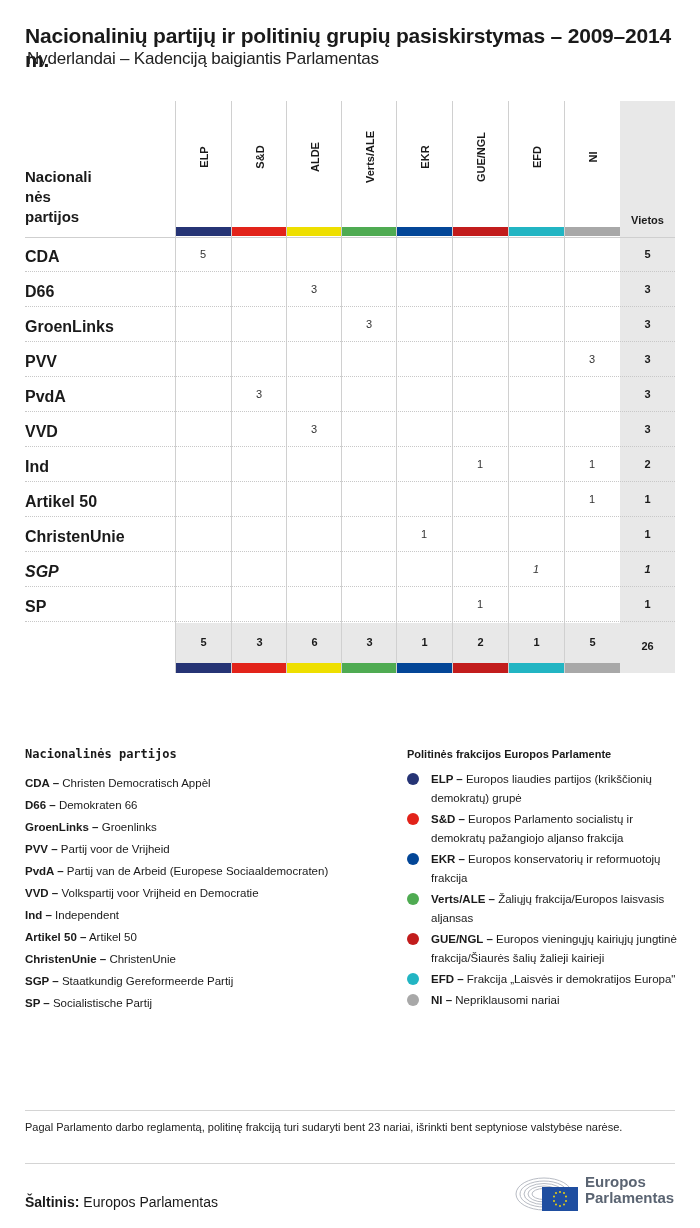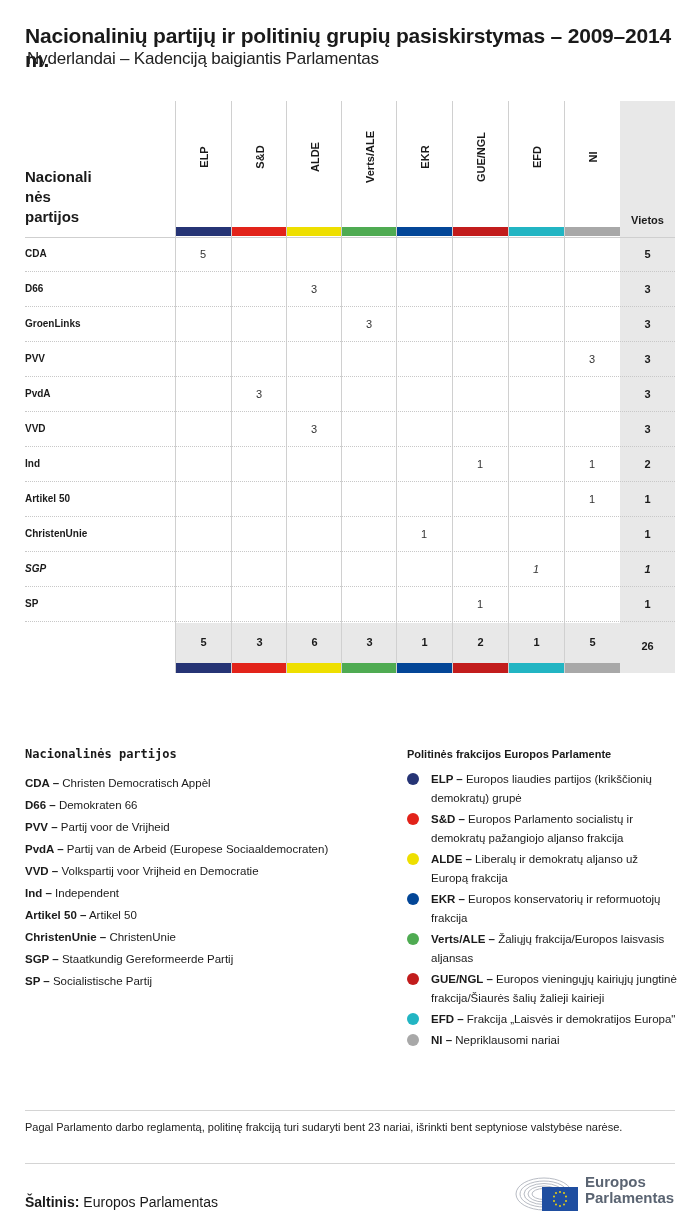--- a/index.html
+++ b/index.html
@@ -22,21 +22,21 @@
     width: 80px; text-align: center; margin-left: 0;
   }
   .colhead .bar { position: absolute; left: 0; right: 0; bottom: 1px; height: 9px; }
   .vietos-col { position: absolute; left: 620px; width: 55px; top: 101px; height: 572px; background: #e8e8e8; }
   .vietos-lbl { position: absolute; left: 620px; width: 55px; top: 214px; text-align: center; font-size: 11px; font-weight: bold; }
   .rowhdr { position: absolute; left: 25px; top: 167px; font-size: 15px; font-weight: bold; line-height: 20px; }
   .topline { position: absolute; left: 25px; width: 650px; top: 237px; border-top: 1px solid #cfcfcf; }
 
   .vline { position: absolute; top: 237px; height: 386px; border-left: 1px solid #d0d0d0; }
   .row { position: absolute; left: 25px; width: 650px; height: 35px; border-bottom: 1px dotted #c8c8c8; }
-  .row .pname { position: absolute; left: 0; top: 11px; font-size: 10px; font-weight: bold; }
+  .row .pname { position: absolute; left: 0; top: 11px; font-size: 16px; font-weight: bold; }
   .cell { position: absolute; top: 11px; width: 56px; text-align: center; font-size: 11px; color: #333; }
   .total { position: absolute; top: 11px; left: 595px; width: 55px; text-align: center; font-size: 11px; font-weight: bold; }
 
   .tot-row { position: absolute; left: 175px; top: 623px; width: 445px; height: 50px; background: #e8e8e8; }
   .tot-cell { position: absolute; top: 0; width: 56px; height: 50px; border-left: 1px solid #d0d0d0; }
   .tot-cell .v { position: absolute; top: 13px; left: 0; right: 0; text-align: center; font-size: 11px; font-weight: bold; }
   .tot-cell .bar { position: absolute; left: 0; right: 0; bottom: 0; height: 10px; }
   .grand { position: absolute; left: 620px; width: 55px; top: 640px; text-align: center; font-size: 11px; font-weight: bold; }
 
   
@@ -285,35 +285,35 @@
         <div class="bar" style="background:#a8a8a8"></div>
       </div>
     </div>
   <div class="grand">26</div>
 </div>
 
 <div class="leg-left-title">Nacionalinės partijos</div>
 <div class="leg-left" id="legleft">
     <div class="item"><b>CDA –</b> <span>Christen Democratisch Appèl</span></div>
     <div class="item"><b>D66 –</b> <span>Demokraten 66</span></div>
+    <div class="item"><b>GroenLinks –</b> <span>Groenlinks</span></div>
     <div class="item"><b>PVV –</b> <span>Partij voor de Vrijheid</span></div>
     <div class="item"><b>PvdA –</b> <span>Partij van de Arbeid (Europese Sociaaldemocraten)</span></div>
     <div class="item"><b>VVD –</b> <span>Volkspartij voor Vrijheid en Democratie</span></div>
     <div class="item"><b>Ind –</b> <span>Independent</span></div>
     <div class="item"><b>Artikel 50 –</b> <span>Artikel 50</span></div>
     <div class="item"><b>ChristenUnie –</b> <span>ChristenUnie</span></div>
     <div class="item"><b>SGP –</b> <span>Staatkundig Gereformeerde Partij</span></div>
     <div class="item"><b>SP –</b> <span>Socialistische Partij</span></div>
   </div>
 
 <div class="leg-right-title">Politinės frakcijos Europos Parlamente</div>
 <div class="leg-right" id="legright">
     <div class="item"><span class="dot" style="background:#263475"></span><b>ELP –</b> <span>Europos liaudies partijos (krikščionių demokratų) grupė</span></div>
     <div class="item"><span class="dot" style="background:#e2231a"></span><b>S&amp;D –</b> <span>Europos Parlamento socialistų ir demokratų pažangiojo aljanso frakcija</span></div>
-    <div class="item"><span class="dot" style="background:#eedf00"></span><b>ALDE –</b> <span>Liberalų ir demokratų aljanso už Europą frakcija</span></div>
     <div class="item"><span class="dot" style="background:#034697"></span><b>EKR –</b> <span>Europos konservatorių ir reformuotojų frakcija</span></div>
     <div class="item"><span class="dot" style="background:#4fab52"></span><b>Verts/ALE –</b> <span>Žaliųjų frakcija/Europos laisvasis aljansas</span></div>
     <div class="item"><span class="dot" style="background:#c21c1c"></span><b>GUE/NGL –</b> <span>Europos vieningųjų kairiųjų jungtinė frakcija/Šiaurės šalių žalieji kairieji</span></div>
     <div class="item"><span class="dot" style="background:#22b5c3"></span><b>EFD –</b> <span>Frakcija „Laisvės ir demokratijos Europa"</span></div>
     <div class="item"><span class="dot" style="background:#a8a8a8"></span><b>NI –</b> <span>Nepriklausomi nariai</span></div>
   </div>
 
 <div class="hr1"></div>
 <div class="note">Pagal Parlamento darbo reglamentą, politinę frakciją turi sudaryti bent 23 nariai, išrinkti bent septyniose valstybėse narėse.</div>
 <div class="hr2"></div>

